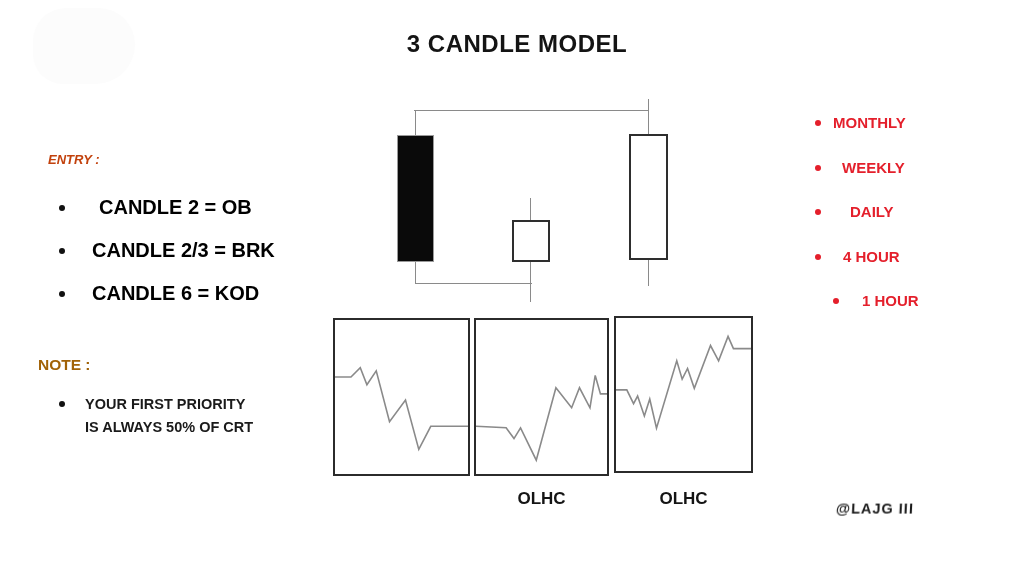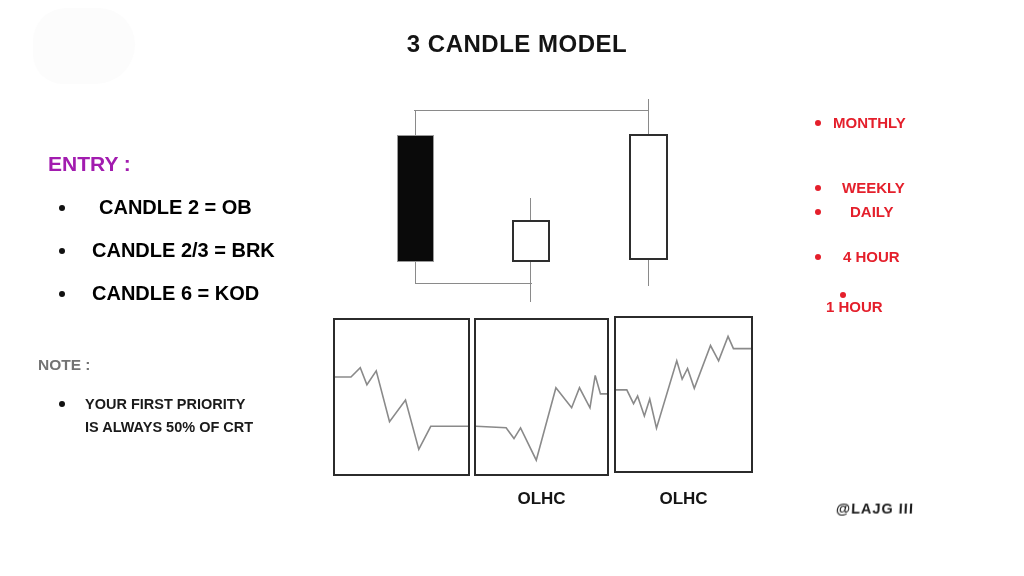--- a/index.html
+++ b/index.html
@@ -18,54 +18,54 @@
 
   .title {
     position:absolute; left:0; right:0; top:30px; text-align:center;
     font-size:24px; font-weight:800; letter-spacing:.5px; color:#141414;
     padding-left:10px;
   }
 
   
   .entry-heading {
     position:absolute; left:48px; top:152px;
-    font-size:21px; font-weight:800; color:#a21caf;
+    font-size:13px; font-weight:800; color:#c2410c;font-style:italic;
   }
   .bullet-item {
     position:absolute; display:flex; align-items:center;
     font-size:20px; font-weight:700; color:#000000; white-space:nowrap;
   }
   .dot {
     width:6px; height:6px; border-radius:50%; background:#111;
     margin-right:27px; flex:0 0 auto;
   }
   .entry-1 { left:59px; top:196px; } .entry-1 .lbl { padding-left:7px; }
   .entry-2 { left:59px; top:239px;text-align:right; }
   .entry-3 { left:59px; top:282px; }
 
   
   .note-heading {
     position:absolute; left:38px; top:356px;
-    font-size:15.5px; font-weight:800; color:#737373;
+    font-size:15.5px; font-weight:800; color:#a16207;
   }
   .note-item { position:absolute; left:59px; top:393px; display:flex; }
   .note-item .dot { margin-top:8px; margin-right:20px; }
   .note-text { font-size:14.5px; font-weight:800; line-height:22.5px; color:#1a1a1a; }
 
   
   .tf-item {
     position:absolute; display:flex; align-items:center;
     font-size:15px; font-weight:800; color:#e41f2b; white-space:nowrap;justify-content:flex-end;
   }
   .tf-item .dot { background:#e41f2b; margin-right:12px; }
   .tf-1 { left:815px; top:114px; }
-  .tf-2 { left:815px; top:159px;margin-top:20px; } .tf-2 .lbl { padding-left:9px; }
+  .tf-2 { left:815px; top:159px; } .tf-2 .lbl { padding-left:9px; }
   .tf-3 { left:815px; top:203px; } .tf-3 .lbl { padding-left:17px; }
   .tf-4 { left:815px; top:248px; } .tf-4 .lbl { padding-left:10px; }
-  .tf-5 { left:815px; top:292px;flex-direction:column; } .tf-5 .lbl { padding-left:11px; }
+  .tf-5 { left:833px; top:292px; } .tf-5 .lbl { padding-left:11px; }
 
   
   .dline { position:absolute; background:#8a8a8a; }
   .h-line { height:1.4px; }
   .v-line { width:1.4px; }
   .top-connector    { left:414px; top:110px;  width:235px; }
   .bottom-connector { left:415px; top:283px;  width:117px; }
   .wick-c1-top      { left:415px; top:110px;  height:25px; }
   .wick-c1-bottom   { left:415px; top:262px;  height:21px; }
   .wick-c2-top      { left:530px; top:198px;  height:24px; }

